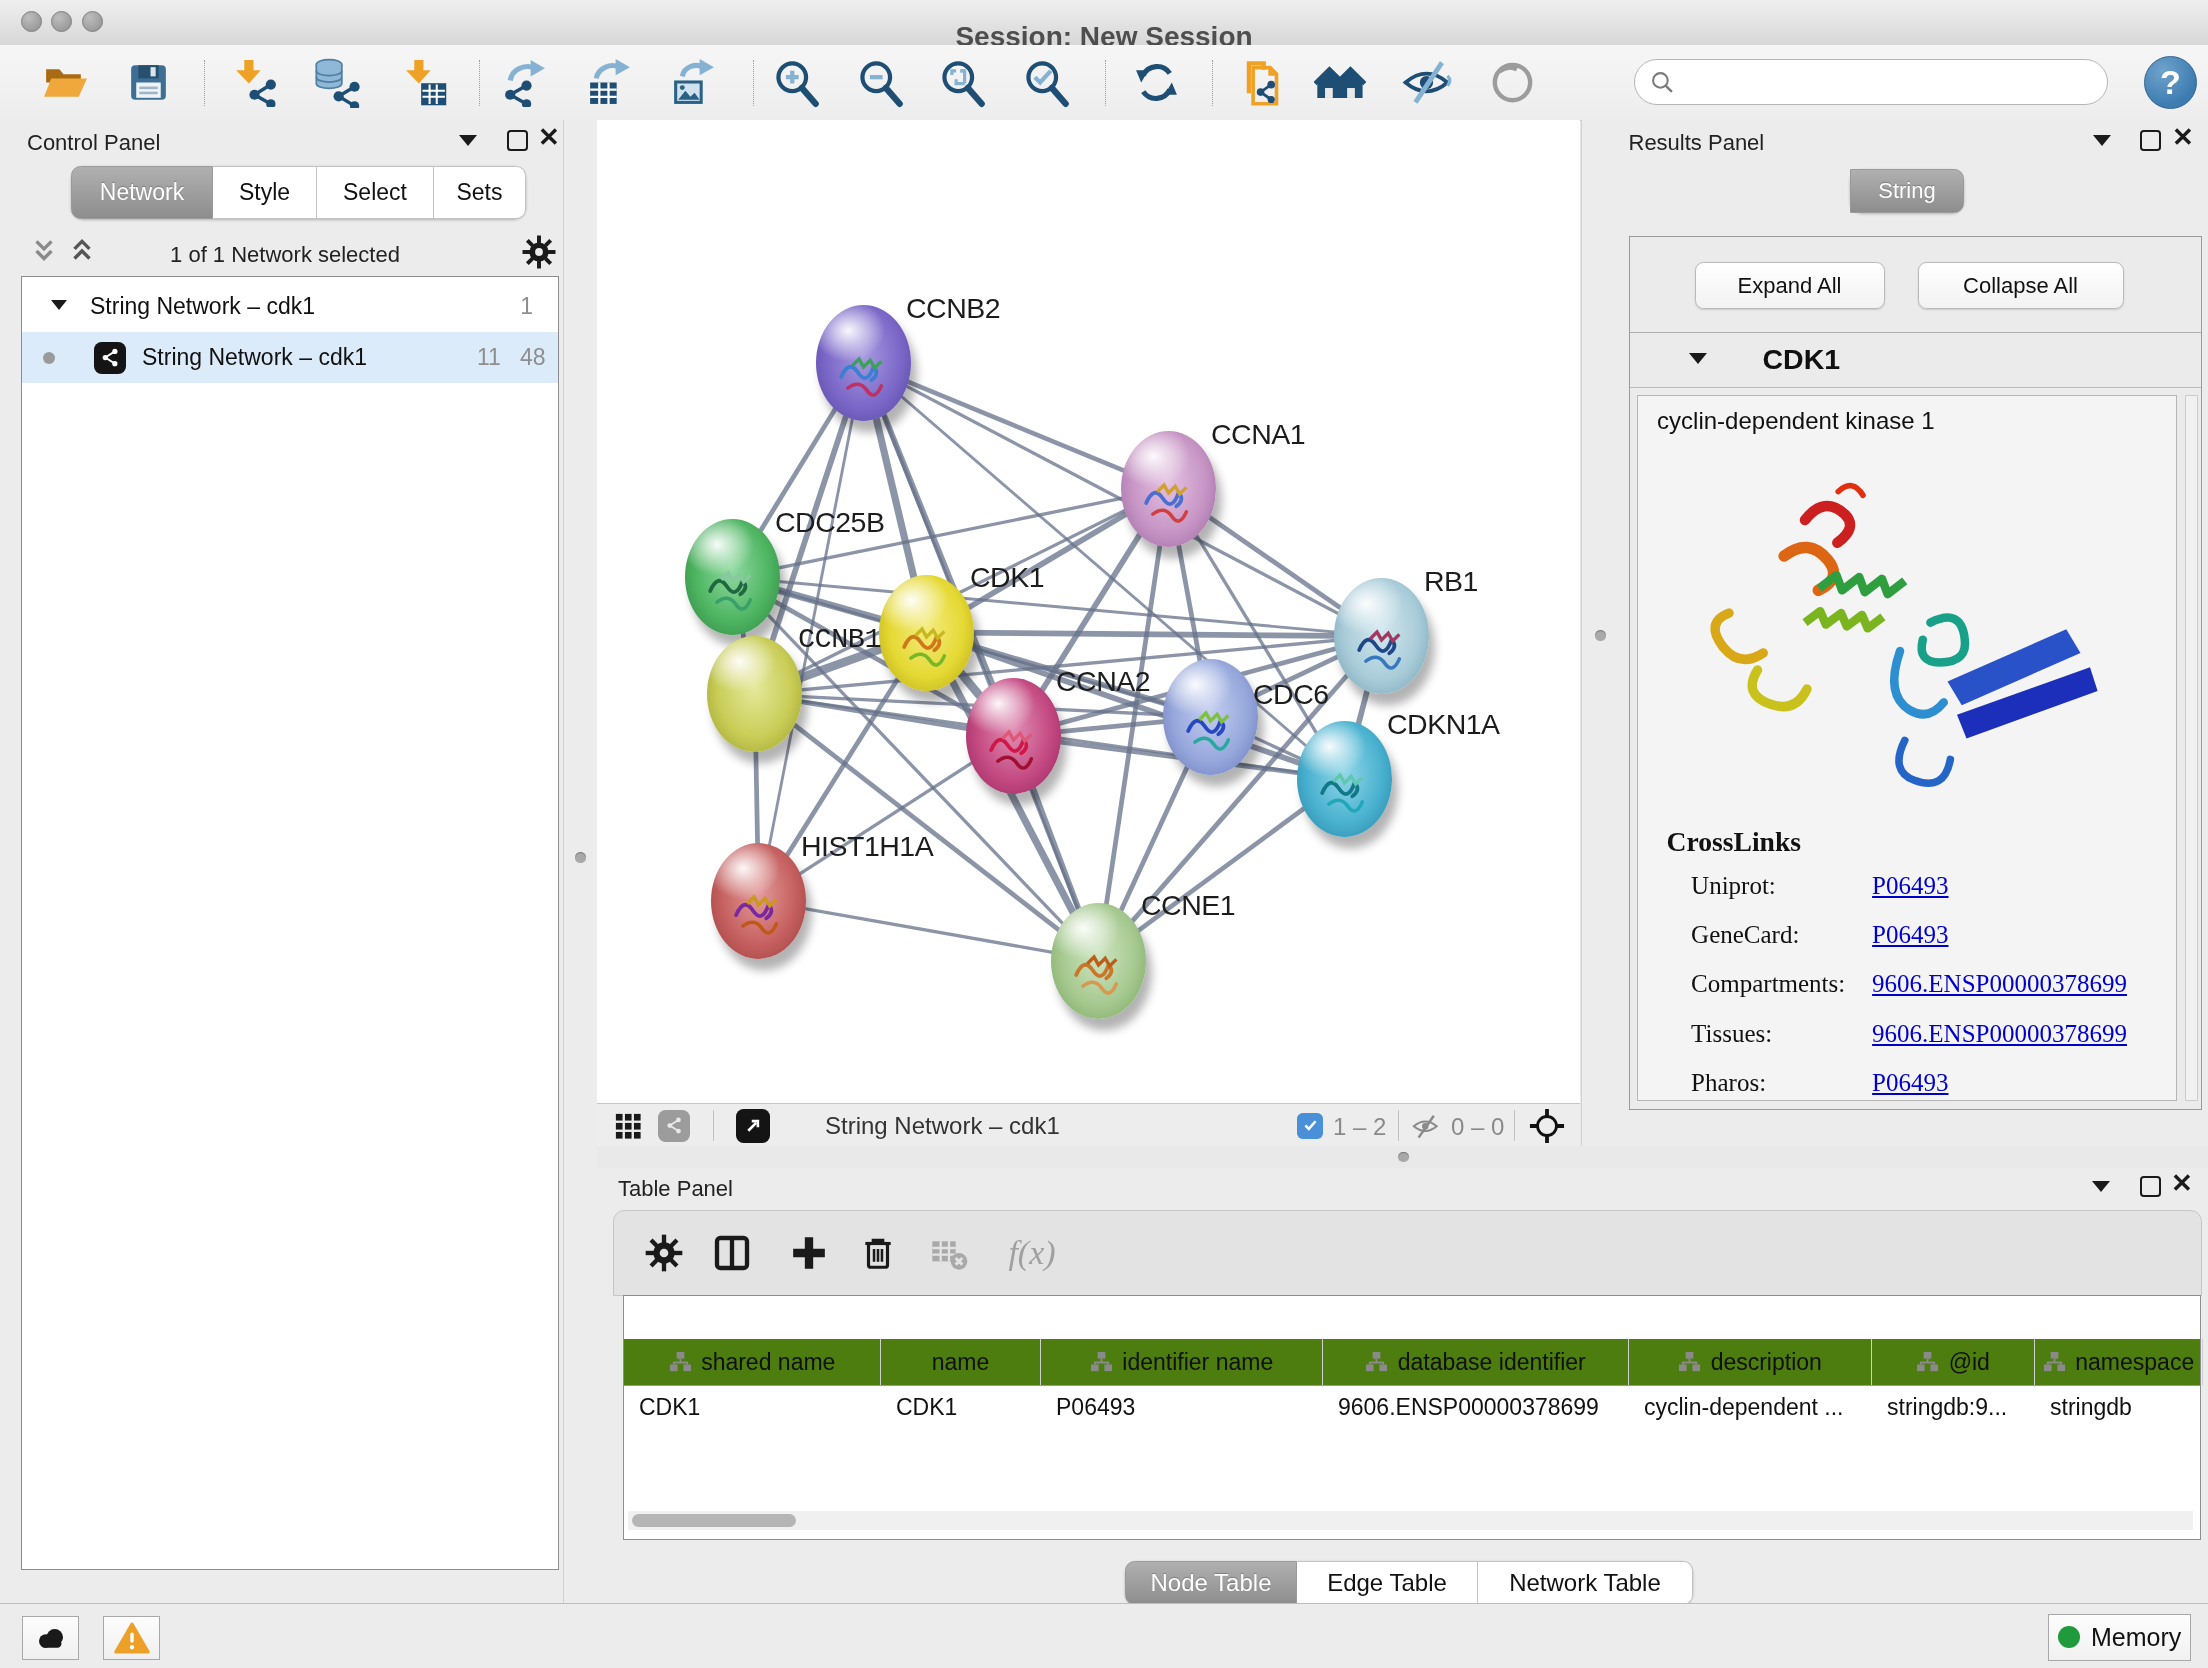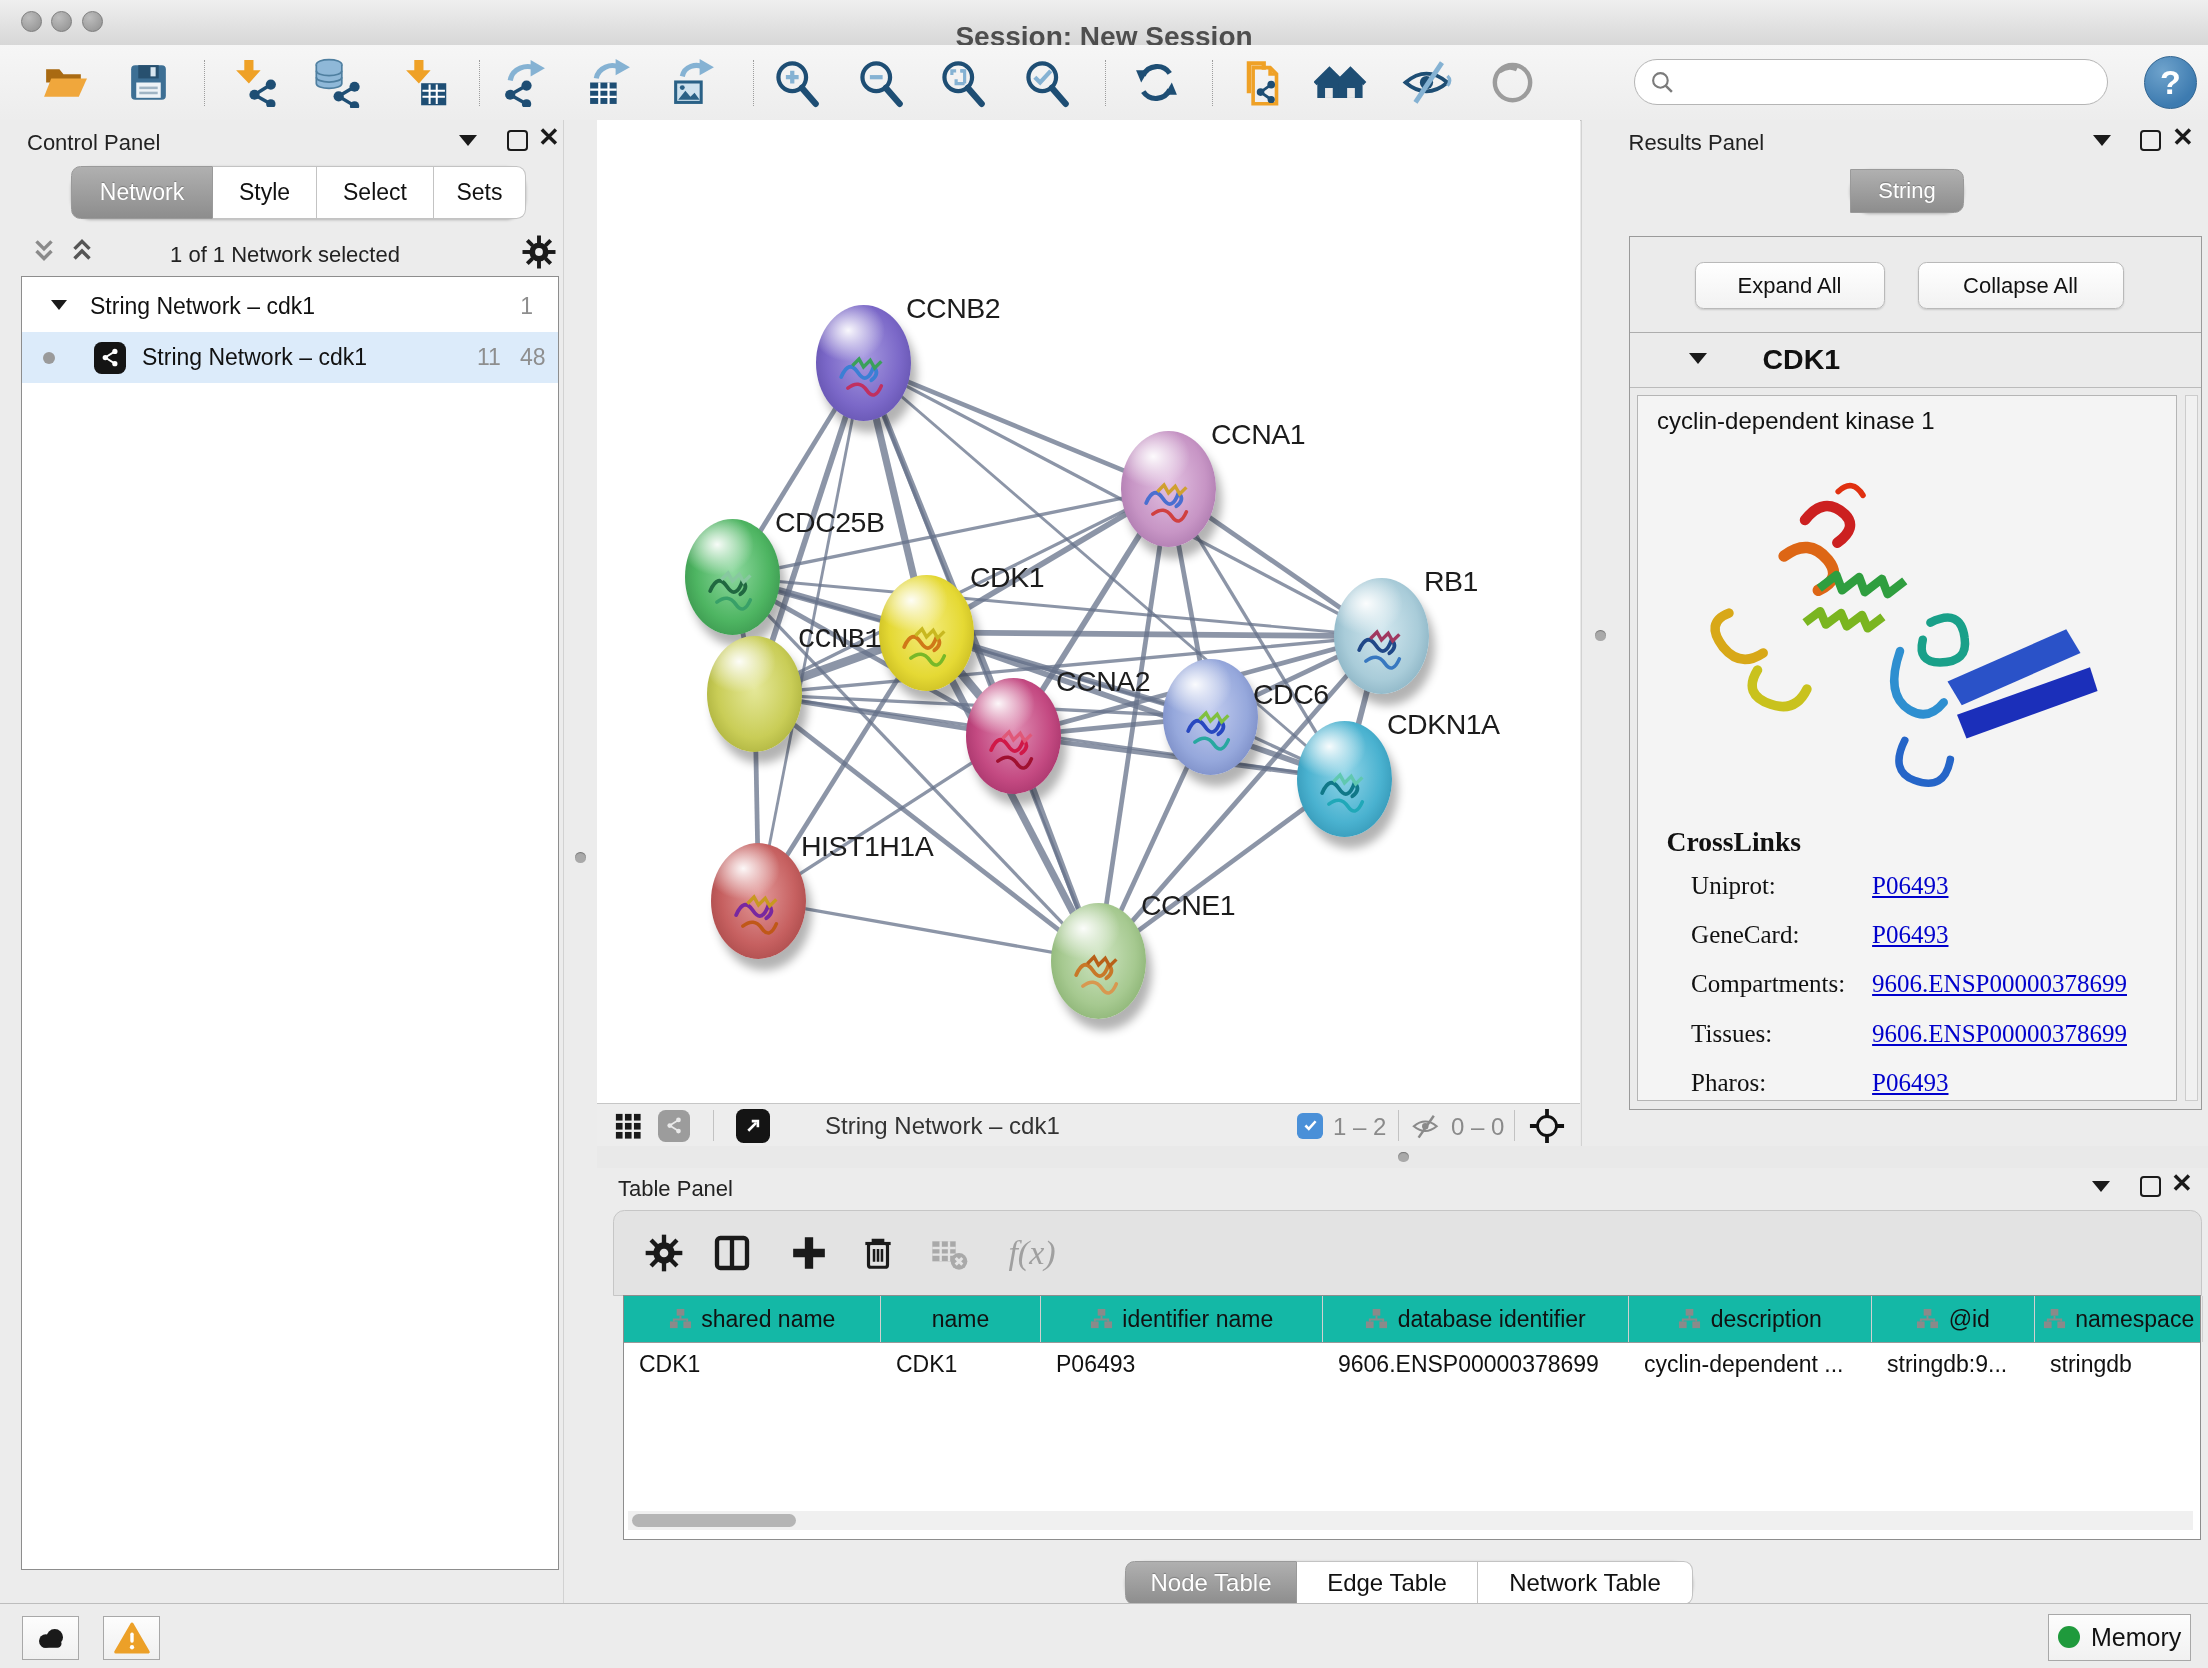--- a/index.html
+++ b/index.html
@@ -14,21 +14,21 @@
   .tbtn{top:11.4px;width:53px;height:53px;display:flex;align-items:center;justify-content:center;border-radius:7.6px;}
   .tsep{top:15px;width:0;height:46px;border-left:1.9px dotted #9d9d9d;}
   #search-box{left:1634px;top:14.3px;width:474px;height:46px;background:#fff;border:1px solid #b5b5b5;border-radius:23px;display:flex;align-items:center;padding-left:15px;box-sizing:border-box;}
   #search-input{border:none;outline:none;font-size:21px;width:399px;background:transparent;margin-left:9.5px;}
   #help-btn{left:2144px;top:11.4px;width:51px;height:51px;border-radius:50%;background:radial-gradient(circle at 35% 28%,#6fa3cc,#3d7bb0 70%);color:#fff;font-weight:bold;font-size:34px;display:flex;align-items:center;justify-content:center;border:1px solid #2f6390;}
   
   .panel-title{font-size:22px;color:#222;}
   .pico-tri{width:0;height:0;border-left:9.5px solid transparent;border-right:9.5px solid transparent;border-top:11.4px solid #1a1a1a;}
   .pico-float{width:17px;height:17px;border:2.9px solid #1a1a1a;border-radius:3.8px;}
   .pico-close{font-size:26px;font-weight:bold;color:#1a1a1a;line-height:19px;}
-  .seg{display:flex;border-radius:21px;box-shadow:0 1px 2.9px rgba(0,0,0,.25);}
+  .seg{display:flex;border-radius:13px;box-shadow:0 1px 2.9px rgba(0,0,0,.25);}
   .seg .tab{background:#fff;border:1px solid #c3c3c3;border-left:none;display:flex;align-items:center;justify-content:center;font-size:23px;color:#111;}
   .seg .tab:first-child{border-left:1px solid #c3c3c3;border-radius:9.5px 0 0 9.5px;}
   .seg .tab:last-child{border-radius:0 9.5px 9.5px 0;}
   .seg .tab.sel{background:linear-gradient(#b0b0b0,#8d8d8d);color:#fff;text-shadow:0 -1px 1px rgba(0,0,0,.25);border-color:#9a9a9a;}
   .btn{background:linear-gradient(#ffffff,#f2f2f2);border:1px solid #b9b9b9;border-radius:8.6px;display:flex;align-items:center;justify-content:center;font-size:22px;color:#111;box-shadow:0 1px 1.9px rgba(0,0,0,.15);text-align:center;}
   
   #control-panel{left:0;top:120px;width:563px;height:1483px;background:#ececec;}
   #cp-tree-box{left:21px;top:156px;width:536px;height:1292px;background:#fff;border:1.9px solid #8d8d8d;}
   .tree-row{position:absolute;left:0;width:100%;height:51px;}
   .tree-row .cnt{position:absolute;font-size:23px;color:#8e8e8e;}
@@ -54,21 +54,21 @@
   #rp-sec-head{left:0;top:95px;width:100%;height:55px;border-bottom:1px solid #bbb;}
   #rp-content{left:7.6px;top:158px;width:538px;height:704px;background:#f4f4f4;border:1px solid #b5b5b5;}
   #rp-scroll{left:555px;top:158px;width:11.4px;height:704px;background:#f1f1f1;border:1px solid #ccc;}
   .xl-row{position:absolute;font-family:"Liberation Serif",serif;font-size:25px;color:#111;}
   .xl-link{font-family:"Liberation Serif",serif;font-size:25px;color:#0000cc;text-decoration:underline;}
   
   #table-panel{left:597px;top:1168px;width:1611px;height:435px;background:#ececec;}
   #tp-toolbar{left:16px;top:42px;width:1587px;height:84px;background:#e3e3e3;border:1px solid #c6c6c6;border-radius:11.4px 11.4px 0 0;}
   .tpico{position:absolute;top:21px;width:42px;height:42px;display:flex;align-items:center;justify-content:center;}
   #tp-table{left:26px;top:127px;width:1576px;height:243px;background:#fff;border:1.9px solid #8d8d8d;}
-  #tp-header{display:flex;height:46px;background:#14b8a6;border-bottom:1.9px solid #999;}
+  #tp-header{display:flex;height:46px;background:#4d7c0f;border-bottom:1.9px solid #999;margin-top:43px;}
   .th{display:flex;align-items:center;justify-content:center;gap:9.5px;border-right:1px solid #d0d0d0;font-size:23px;color:#111;box-sizing:border-box;overflow:hidden;white-space:nowrap;}
   #tp-row{display:flex;height:43px;}
   .td{font-size:23px;color:#111;padding-left:15px;box-sizing:border-box;overflow:hidden;white-space:nowrap;display:flex;align-items:center;}
   #tp-hscroll{left:3.8px;top:215px;width:1565px;height:19px;background:#f0f0f0;position:absolute;}
   #tp-thumb{position:absolute;left:3.8px;top:2.9px;width:164px;height:13.3px;border-radius:6.7px;background:#b5b5b5;}
   
   #statusbar{left:0;top:1603px;width:2208px;height:66px;background:#ececec;border-top:1px solid #bdbdbd;}
   .sbtn{top:12.4px;width:55px;height:42px;background:linear-gradient(#fdfdfd,#f0f0f0);border:1.9px solid #a8a8a8;display:flex;align-items:center;justify-content:center;}
   #memory-btn{left:2048px;top:9.5px;width:141px;height:45px;background:linear-gradient(#fdfdfd,#f1f1f1);border:1.9px solid #a8a8a8;display:flex;align-items:center;justify-content:center;gap:11.4px;font-size:25px;color:#111;}
 </style>

